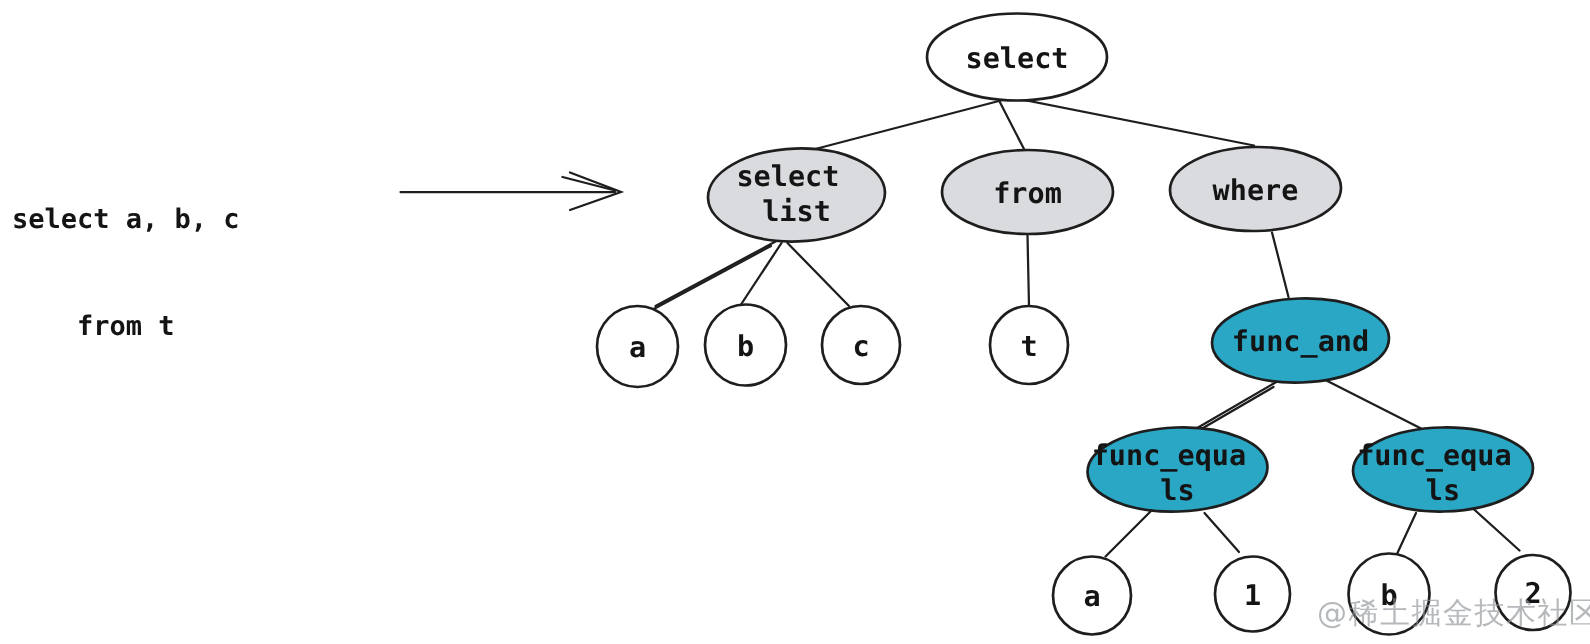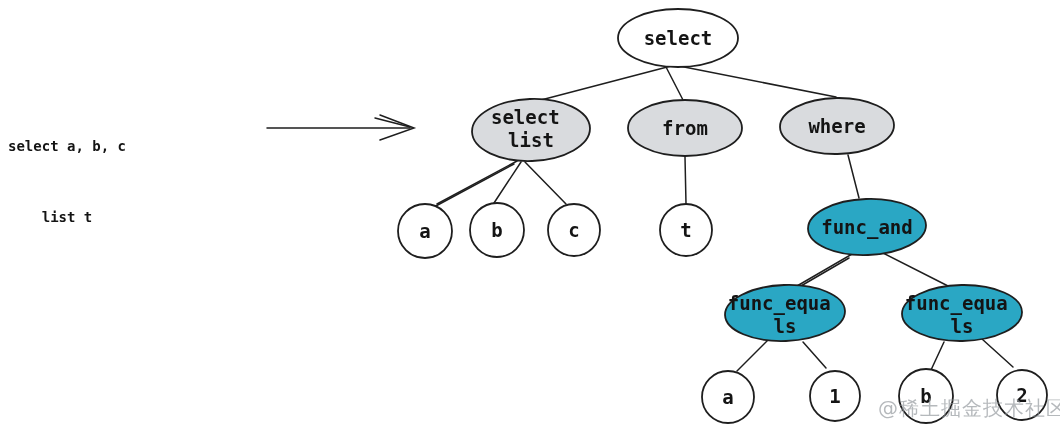--- a/index.html
+++ b/index.html
@@ -9,21 +9,21 @@
     height: 429px;
     background: #ffffff;
     overflow: hidden;
     font-family: "DejaVu Sans Mono", "Liberation Mono", monospace;
   }
   .code {
     position: absolute;
     left: 8px;
     top: 88px;
     font-family: "DejaVu Sans Mono", "Liberation Mono", monospace;
-    font-size: 14px;
+    font-size: 18px;
     line-height: 23.5px;
     font-weight: bold;
     color: #141414;
     white-space: pre;
   }
   svg { position: absolute; left: 0; top: 0; }
   .edge {
     stroke: #1e1e1e;
     stroke-width: 1.5;
     stroke-linecap: round;
@@ -47,21 +47,21 @@
     opacity: 0.65;
   }
 </style>
 </head>
 <body>
 
 <div class="stage">
 
   <div class="code">
     <div>select a, b, c</div>
-    <div>    list t</div>
+    <div>    from t</div>
   </div>
 
   <svg width="1060" height="429" viewBox="0 0 1060 429">
 
     <g>
       <path class="edge" d="M267,128 L410,128"></path>
       <path class="edge" d="M380,115 L414,128 L380,140"></path>
       <path class="edge" d="M375,118 L410,127"></path>
     </g>
 

